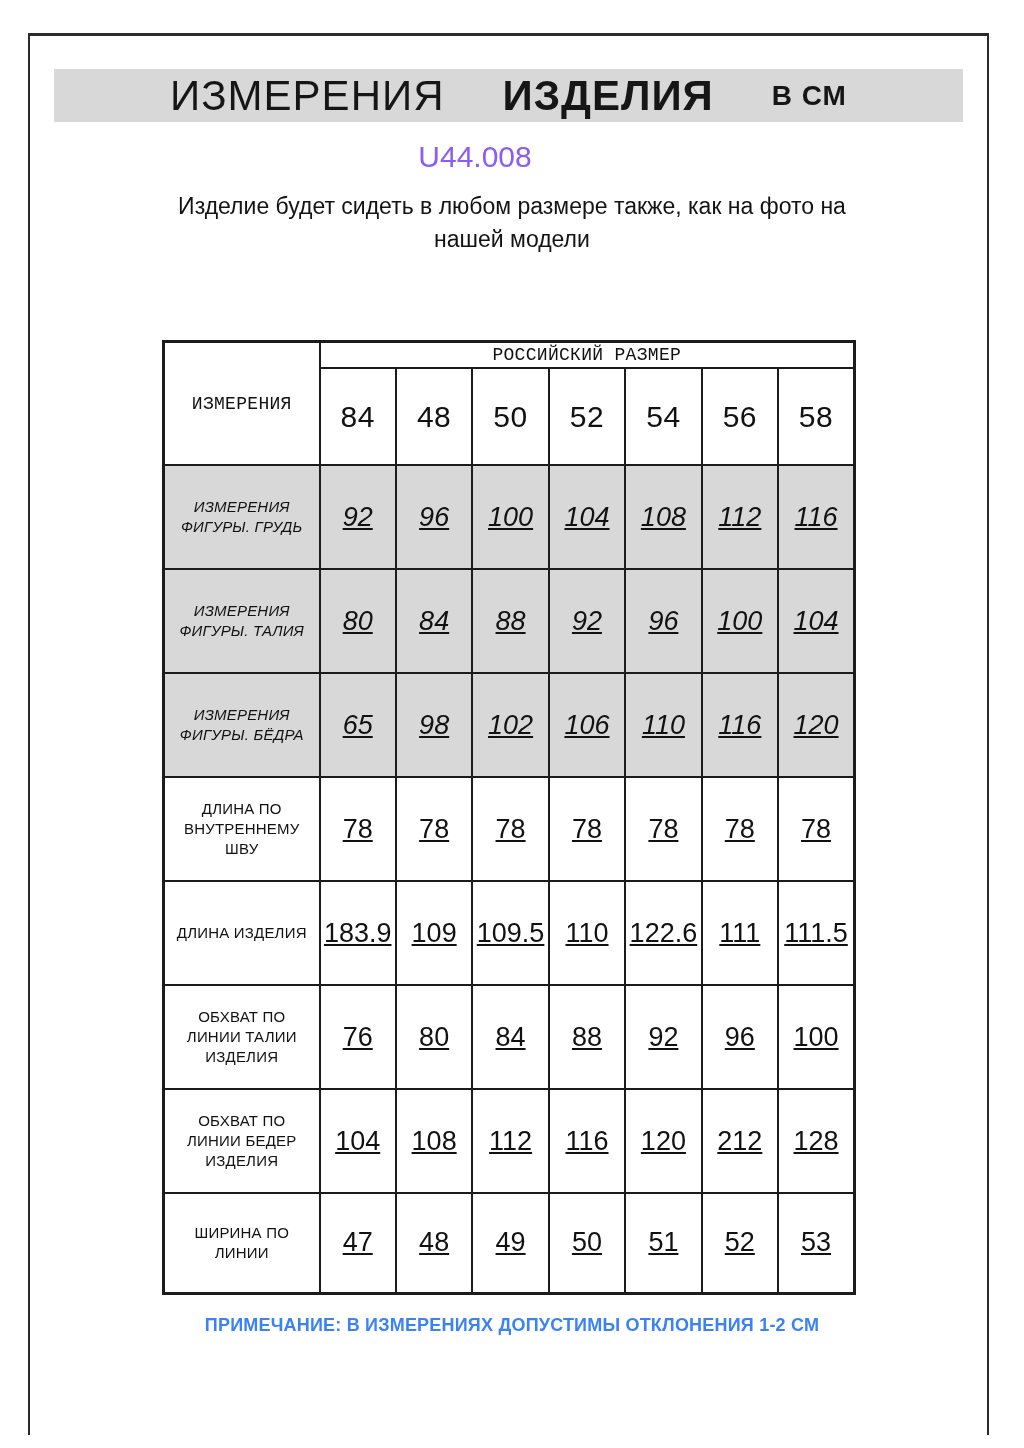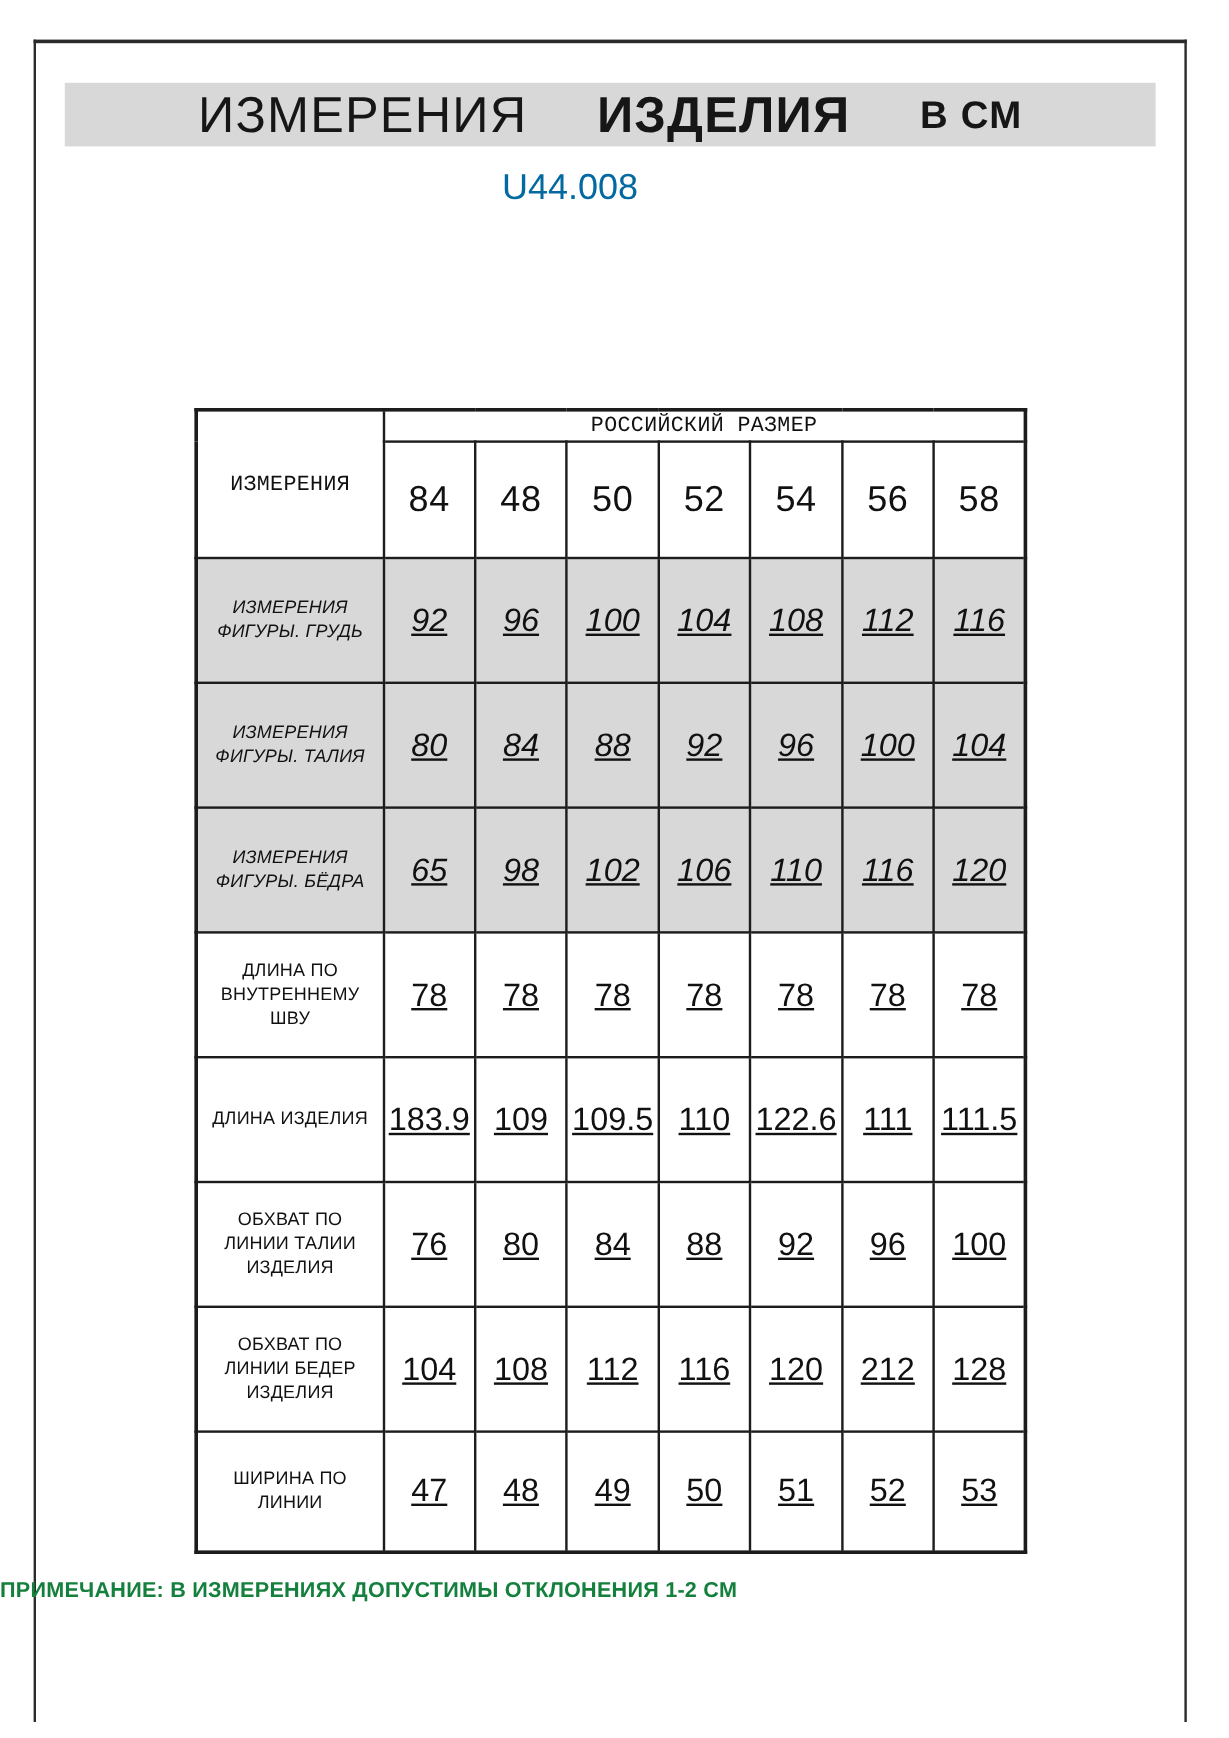--- a/index.html
+++ b/index.html
@@ -39,34 +39,34 @@
     gap:58px;
   }
   .t-main{
     font-size:42px;
     line-height:1;
     letter-spacing:1px;
     color:#161616;
   }
   .t-bold{font-weight:700;}
   .t-unit{
-    font-size:32px;
+    font-size:28px;
     font-weight:700;
     line-height:1;
     letter-spacing:1px;
     color:#161616;
   }
   .code{
     position:absolute;
     left:0;top:140px;
     width:950px;
     text-align:center;
     font-size:30px;
     font-weight:500;
-    color:#0369a1;
+    color:#8b5cf6;
   }
   .subtitle{
     position:absolute;
     left:167px;top:190px;
     width:690px;
     text-align:center;
     font-size:23px;
     line-height:1.42;
     color:#131313;
   }
@@ -123,42 +123,43 @@
     background:var(--shaded-row-bg);
   }
   tbody tr.italic th,
   tbody tr.italic td{
     font-style:italic;
   }
   .note{
     position:absolute;
     left:0;top:1315px;
     width:1024px;
-    text-align:left;
+    text-align:center;
     font-size:18px;
     font-weight:700;
     letter-spacing:0.2px;
-    color:#15803d;
+    color:#3b82f6;
   }
 </style>
 </head>
 <body>
 
 <div class="page">
 
   <div class="frame"></div>
 
   <div class="title-bar">
     <span class="t-main">ИЗМЕРЕНИЯ</span>
     <span class="t-main t-bold">ИЗДЕЛИЯ</span>
     <span class="t-unit">В СМ</span>
   </div>
 
   <div class="code">U44.008</div>
 
+  <div class="subtitle">Изделие будет сидеть в любом размере также, как на фото на нашей модели</div>
 
   <table class="size-table">
     <colgroup>
       <col class="label-col">
       <col>
         <col>
         <col>
         <col>
         <col>
         <col>

